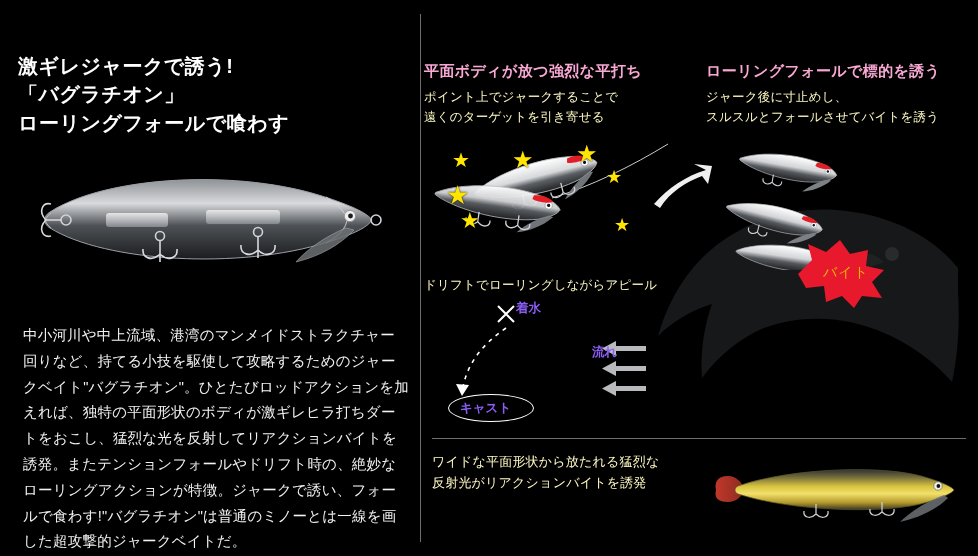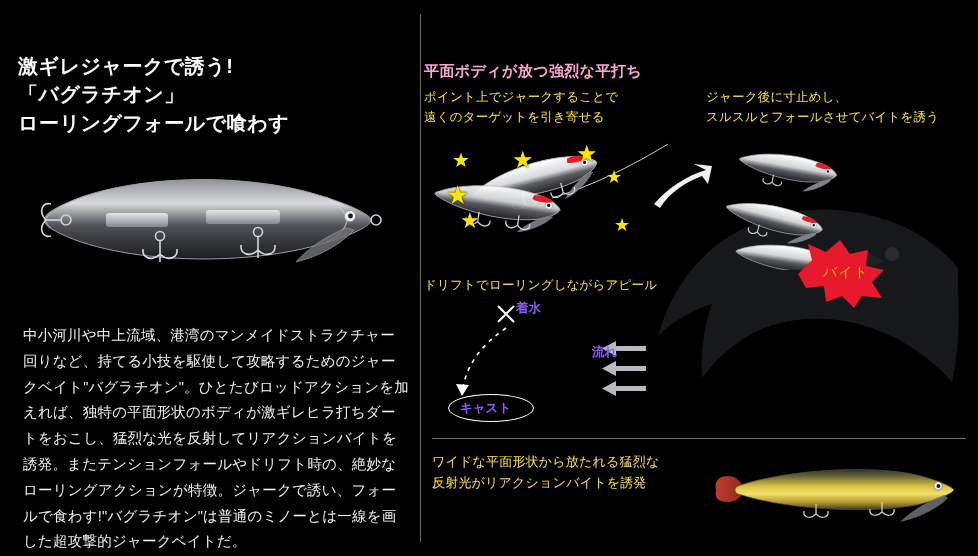--- a/index.html
+++ b/index.html
@@ -86,21 +86,21 @@
     font-size: 15px;
     font-weight: bold;
     color: #f9a8d4;
     letter-spacing: 0.4px;
     white-space: nowrap;
   }
   .blk-text {
     position: absolute;
     font-size: 12.5px;
     line-height: 1.58;
-    color: #fde047;
+    color: #fef9c3;
     letter-spacing: 0.2px;
     white-space: nowrap;
   }
 
   #b1-title { left: 424px; top: 62px; }
   #b1-text  { left: 424px; top: 88px; }
 
   #b2-title { left: 706px; top: 62px; }
   #b2-text  { left: 706px; top: 88px; }
 
@@ -265,20 +265,21 @@
     <path d="M206,104 C222,100 236,104 244,112 C232,118 216,120 204,116 Z" fill="#3a3d41"></path>
     <circle cx="252" cy="104" r="7" fill="#4a4d51"></circle>
   </svg>
 
   <div class="blk-title" id="b1-title">平面ボディが放つ強烈な平打ち</div>
   <div class="blk-text" id="b1-text">
     <div>ポイント上でジャークすることで</div>
     <div>遠くのターゲットを引き寄せる</div>
   </div>
 
+  <div class="blk-title" id="b2-title">ローリングフォールで標的を誘う</div>
   <div class="blk-text" id="b2-text">
     <div>ジャーク後に寸止めし、</div>
     <div>スルスルとフォールさせてバイトを誘う</div>
   </div>
 
   <div class="blk-text" id="b3-text">
     <div>ドリフトでローリングしながらアピール</div>
   </div>
 
   <svg class="lure-small" style="left:432px; top:140px; width:250px; height:110px;" viewBox="0 0 250 110">

